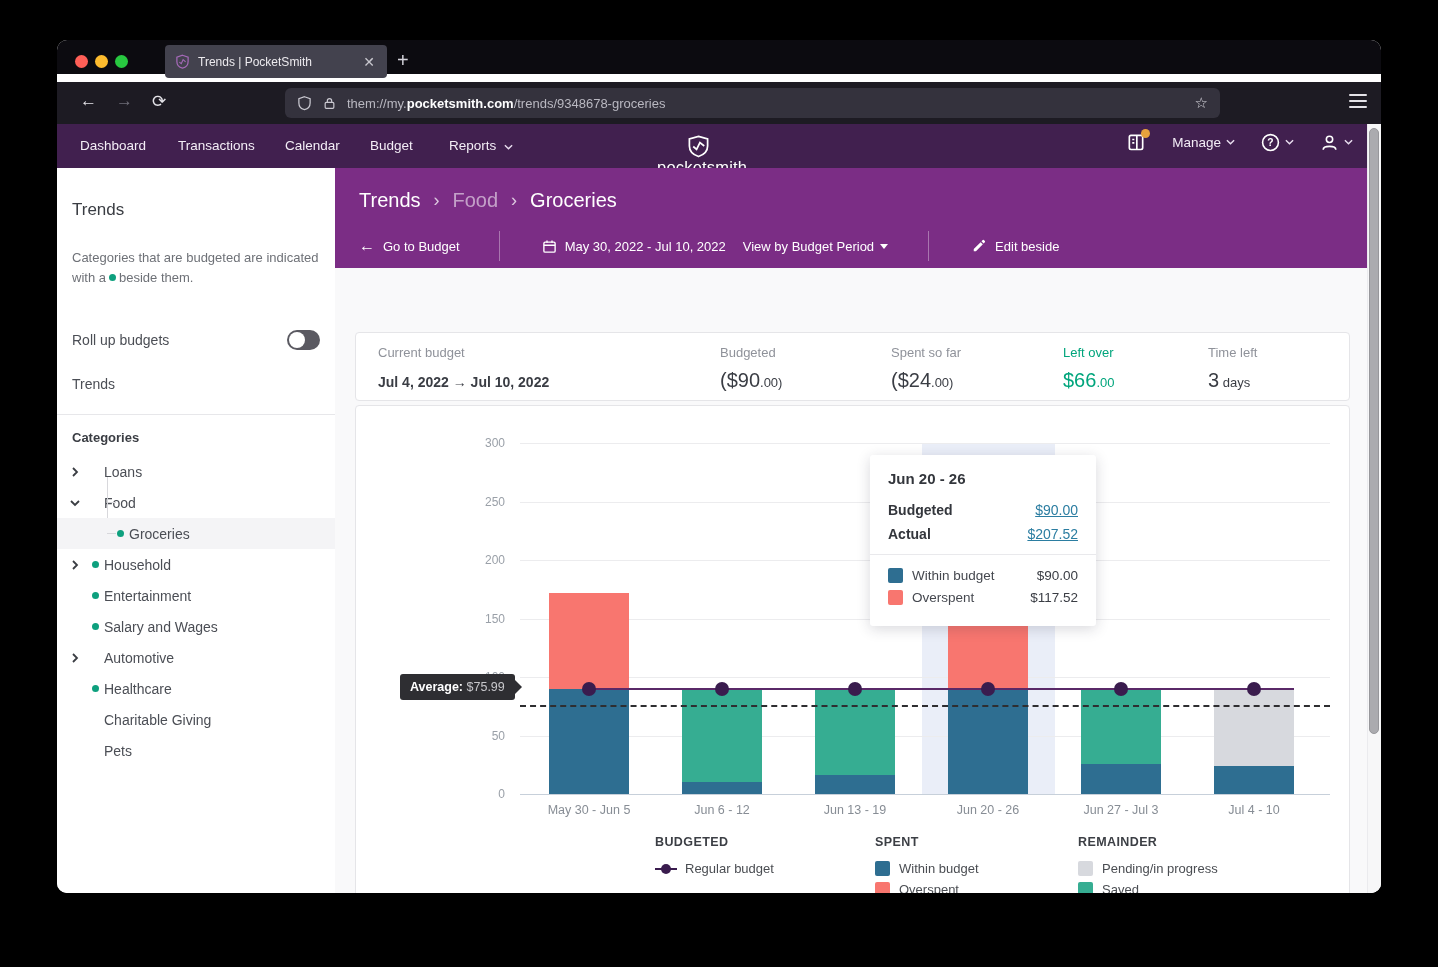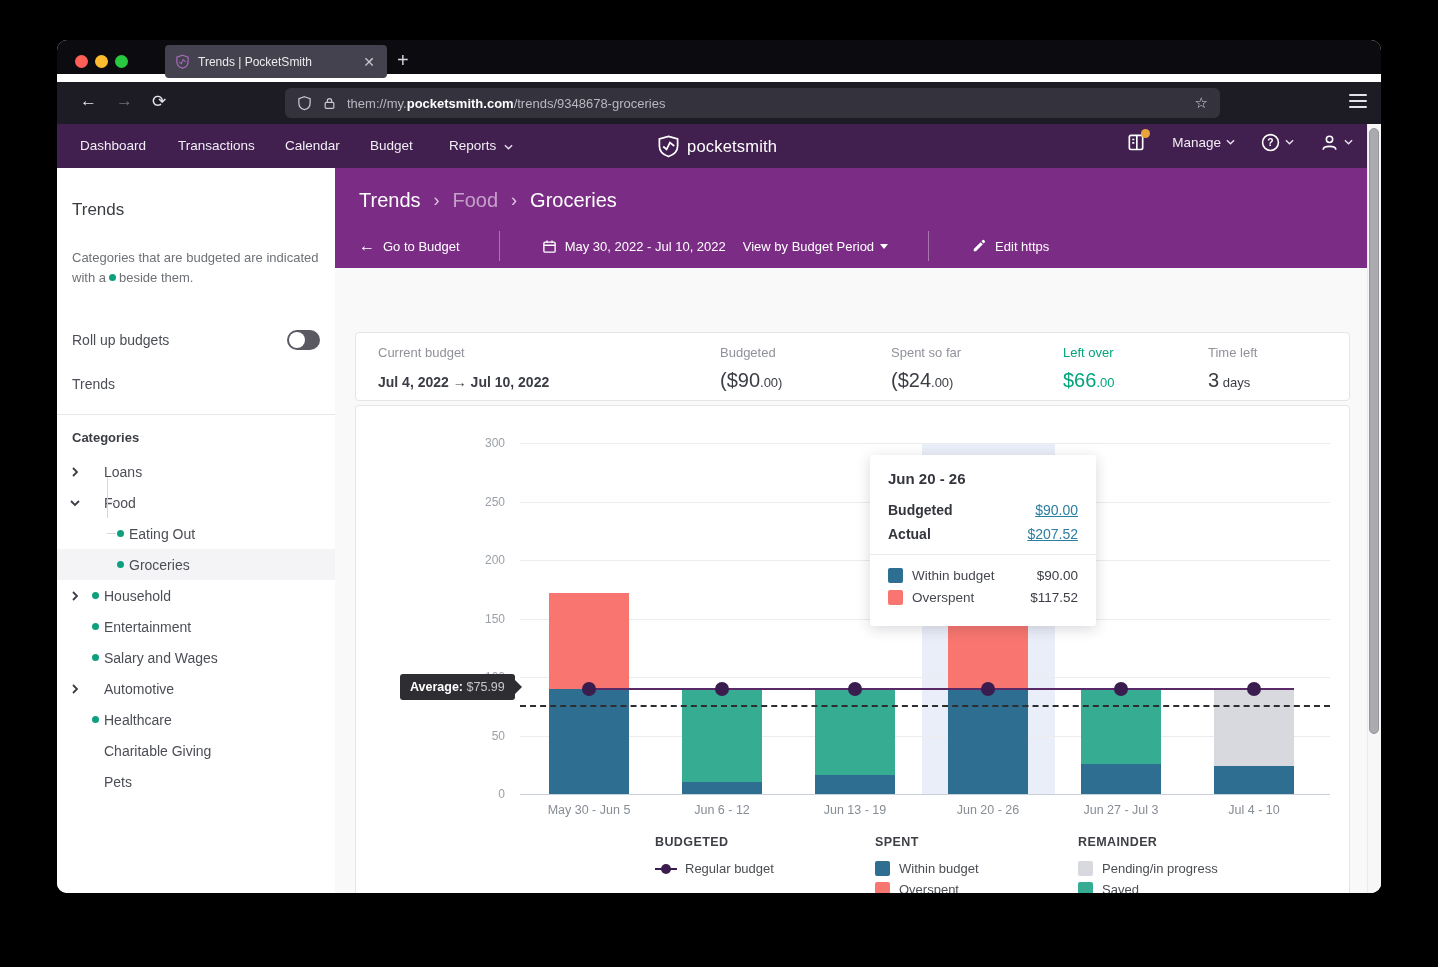--- a/index.html
+++ b/index.html
@@ -25,21 +25,21 @@
               display:flex; align-items:center; padding:0 12px; color:#b9b8c1; font-size:13px; }
   .urlfield .dom { color:#fdfdfe; font-weight:bold; }
   .urlfield svg { flex:none; }
   .url-star { margin-left:auto; color:#d6d5dc; font-size:15px; }
   .hamburger { position:absolute; left:1292px; top:50px; width:18px; color:#e4e3e8; }
   .hamburger div { height:2px; background:#e4e3e8; margin:4px 0; border-radius:1px; }
 
   
   .appnav { position:absolute; left:0; top:84px; width:100%; height:44px; background:#41204f; color:#f3edf6; }
   .appnav .navitem { position:absolute; top:14px; font-size:13.5px; white-space:nowrap; }
-  .logo { position:absolute; left:600px; top:10px; display:flex; align-items:center; color:#fff; }
+  .logo { position:absolute; left:600px; top:10px; display:flex; align-items:center; color:#fff;flex-direction:column; }
   .logo span { font-size:16.5px; letter-spacing:.2px; }
   .nav-right { position:absolute; right:28px; top:0; height:36px; display:flex; align-items:center; gap:26px; }
   .nav-right .grp { display:flex; align-items:center; gap:5px; font-size:13.5px; color:#f3edf6; }
 
   
   .pageheader { position:absolute; left:278px; top:128px; width:1046px; height:100px; background:#7b2d85; color:#fff; }
   .crumbs { position:absolute; left:24px; top:21px; font-size:20px; display:flex; align-items:center; gap:13px; }
   .crumbs .sep { color:rgba(255,255,255,.75); font-size:18px; }
   .crumbs .muted { color:rgba(255,255,255,.55); }
   .subbar { position:absolute; left:24px; top:63px; width:1000px; height:30px; display:flex; align-items:center; font-size:13px; }
@@ -234,24 +234,20 @@
               <polyline points="4,2 8,6 4,10"></polyline>
             </svg>
             <span class="cat-label" style="left:47px">Loans</span>
           </div>
           <div class="cat-row">
             <svg class="cat-chev" viewBox="0 0 12 12" fill="none" stroke="#3a3d43" stroke-width="1.8">
               <polyline points="2,4 6,8 10,4"></polyline>
             </svg>
             <span class="cat-label" style="left:47px">Food</span>
           </div>
-          <div class="cat-row">
-            <span class="cat-dot" style="left:60px"></span>
-            <span class="cat-label" style="left:72px">Eating Out</span>
-          </div>
           <div class="cat-row selected">
             <span class="cat-dot" style="left:60px"></span>
             <span class="cat-label" style="left:72px">Groceries</span>
           </div>
           <div class="cat-row">
             <svg class="cat-chev" viewBox="0 0 12 12" fill="none" stroke="#3a3d43" stroke-width="1.8">
               <polyline points="4,2 8,6 4,10"></polyline>
             </svg>
             <span class="cat-dot" style="left:35px"></span>
             <span class="cat-label" style="left:47px">Household</span>
@@ -311,21 +307,21 @@
         </span>
         <span style="margin-left:17px;display:flex;align-items:center;">
           <span>View by Budget Period</span>
             <span class="caret-down"></span>
         </span>
         <span class="vdiv" style="margin-left:40px;"></span>
         <span style="display:flex;align-items:center;gap:9px;margin-left:43px;">
           <svg width="14" height="14" viewBox="0 0 24 24" fill="#fff">
             <path d="M3 17.2 L14.8 5.4 18.6 9.2 6.8 21 H3 Z M16.2 4 L18.4 1.8 a1.4 1.4 0 0 1 2 0 L22 3.4 a1.4 1.4 0 0 1 0 2 L19.9 7.6 Z"></path>
           </svg>
-          <span>Edit https</span>
+          <span>Edit beside</span>
         </span>
       </div>
     </div>
 
     <div class="main-bg"></div>
 
     <div class="card summary-card" id="summary-card">
         <div class="sum-col" style="left: 22px;">
           <div class="sum-label">Current budget</div>
           <div class="sum-date">Jul 4, 2022 → Jul 10, 2022</div>

